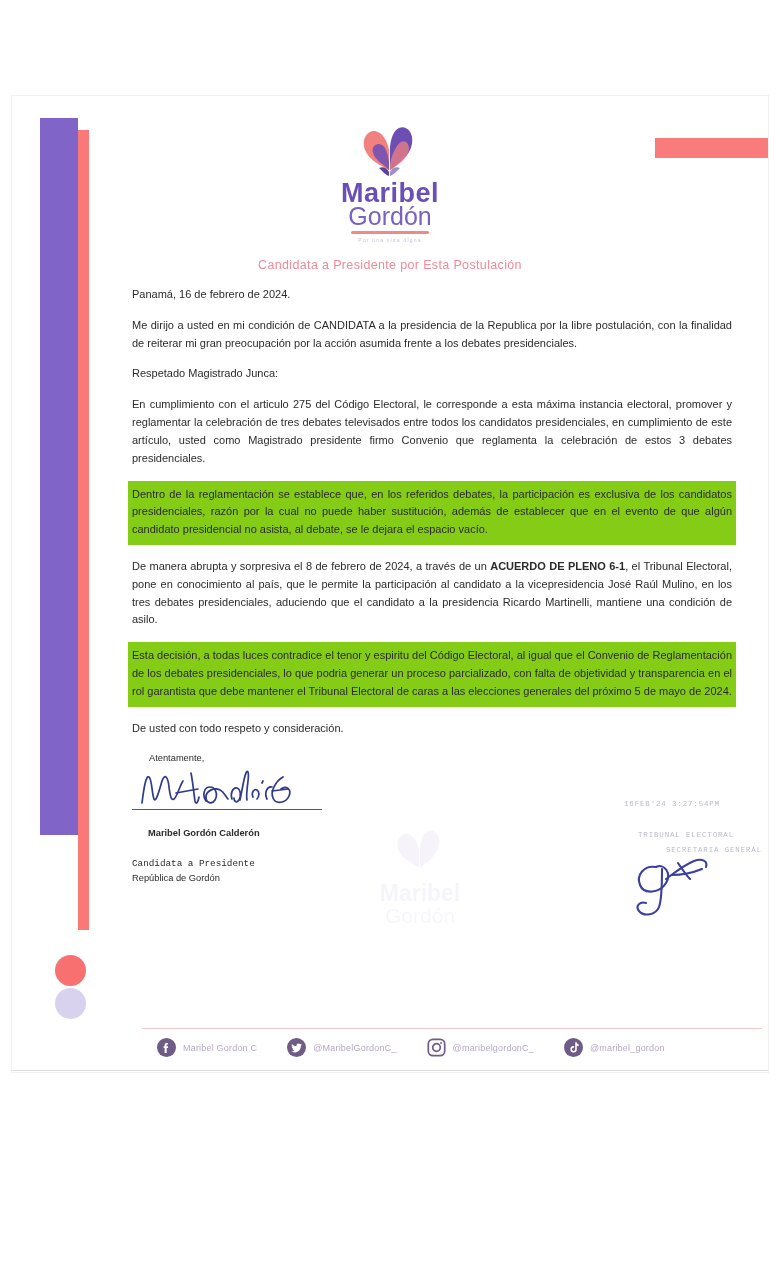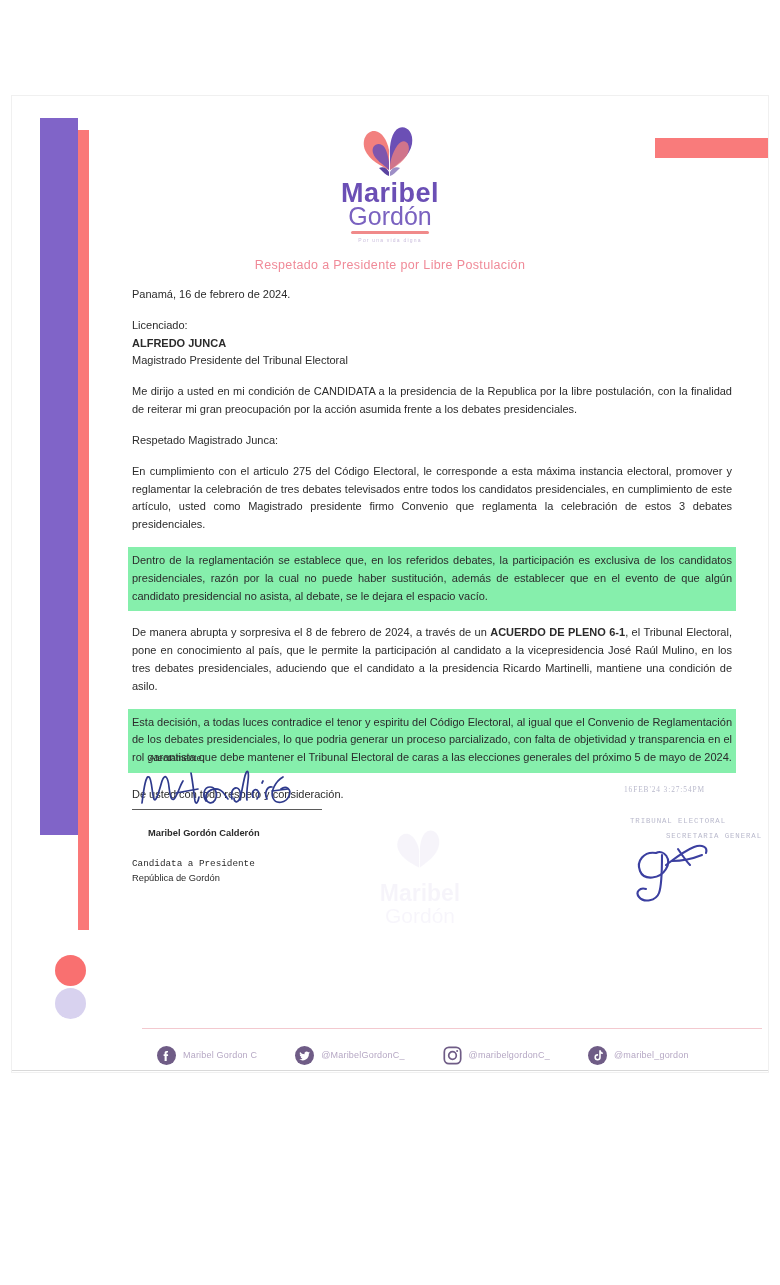--- a/index.html
+++ b/index.html
@@ -79,21 +79,21 @@
 
   
   #letter-body{
     position:absolute;left:120px;top:190px;width:600px;
     font-size:11px;color:#2b2b2b;line-height:1.62;
   }
   .p{ margin:0 0 13px 0; text-align:justify;}
   .p.nojust{text-align:left;}
   .bold{font-weight:bold;}
   .hl{
-    background:#86efac;
+    background:#84cc16;
     padding:5px 4px 6px 4px;
     margin:4px -4px 13px -4px;
     text-align:justify;
   }
   .addr-line{margin:0;}
   .addr-block{margin:0 0 13px 0;}
 
   
   #signature-block{
     position:absolute;left:120px;top:655px;width:330px;
@@ -108,41 +108,41 @@
   .sig-role{margin:0;font-family:Liberation Mono, monospace;}
   .sig-country{margin:0;}
 
   
   #stamp-block{
     position:absolute;left:610px;top:688px;width:140px;
     font-family:"Liberation Mono", monospace;
     color:#b9b9cc;font-size:7.4px;letter-spacing:0.9px;
     line-height:1.2;
   }
-  .stamp-date{margin:2px 0 22px 2px;font-family:Liberation Serif, serif;}
-  .stamp-l1{margin:0 0 6px 8px;}
+  .stamp-date{margin:16px 0 22px 2px;}
+  .stamp-l1{margin:0 0 6px 16px;}
   .stamp-l2{margin:0 0 0 6px;text-align:right;}
   .stamp-sig-wrap{position:relative;height:70px;margin-left:4px;margin-top:-6px;}
 
   
   #watermark{
     position:absolute;left:348px;top:728px;width:120px;height:105px;
     opacity:.055;text-align:center;pointer-events:none;
   }
   #watermark .wm-first{font-size:23px;font-weight:bold;color:#6b4fb5;line-height:1;}
   #watermark .wm-second{font-size:21px;color:#7a62c0;line-height:1;}
 
   
   #footer-divider{
     position:absolute;left:130px;top:932px;width:620px;height:1px;
     background:#f3c9cf;
   }
   #social-bar{
     position:absolute;left:145px;top:942px;width:600px;height:34px;
-    display:flex;align-items:center;gap:8px;
+    display:flex;align-items:flex-start;gap:0;
   }
   .social-item{display:flex;align-items:center;margin-right:30px;}
   .social-icon{
     width:19px;height:19px;margin-right:7px;flex:0 0 auto;
     display:flex;align-items:center;justify-content:center;
   }
   .social-handle{
     font-size:9px;color:#b6a8c4;letter-spacing:0.2px;white-space:nowrap;
   }
 </style>
@@ -163,32 +163,27 @@
       <path d="M36 50 C30 44 22 40 20 33 C18 26 24 22 29 25 C33 27 35 35 36 42 Z" fill="#6b4fb5" opacity=".85"></path>
       <path d="M37 50 C45 44 57 36 59 24 C61 12 53 5 46 8 C39 11 36 24 37 36 Z" fill="#6b4fb5"></path>
       <path d="M37 50 C44 46 52 40 55 33 C58 25 53 19 48 22 C43 25 38 36 37 45 Z" fill="#f2807e" opacity=".75"></path>
       <path d="M36 52 C34 48 30 46 26 48 C30 52 33 55 36 56 Z" fill="#5b43a0"></path>
       <path d="M37 52 C39 48 43 46 47 48 C43 52 40 55 37 56 Z" fill="#5b43a0" opacity=".6"></path>
     </svg>
     <div class="brand-first">Maribel</div>
     <div class="brand-second">Gordón</div>
     <div class="brand-underline"></div>
     <div class="brand-tagline">Por una vida digna</div>
-    <div class="brand-subtitle">Respetado a Presidente por Libre Postulación</div>
+    <div class="brand-subtitle">Candidata a Presidente por Esta Postulación</div>
   </div>
 
   <div id="letter-body">
 
     <p class="p nojust">Panamá, 16 de febrero de 2024.</p>
 
-    <div class="addr-block">
-      <p class="addr-line">Licenciado:</p>
-      <p class="addr-line bold">ALFREDO JUNCA</p>
-      <p class="addr-line">Magistrado Presidente del Tribunal Electoral</p>
-    </div>
 
     <p class="p">Me dirijo a usted en mi condición de CANDIDATA a la presidencia de la Republica por la libre postulación, con la finalidad de reiterar mi gran preocupación por la acción asumida frente a los debates presidenciales.</p>
 
     <p class="p nojust">Respetado Magistrado Junca:</p>
 
     <p class="p">En cumplimiento con el articulo 275 del Código Electoral, le corresponde a esta máxima instancia electoral, promover y reglamentar la celebración de tres debates televisados entre todos los candidatos presidenciales, en cumplimiento de este artículo, usted como Magistrado presidente firmo Convenio que reglamenta la celebración de estos 3 debates presidenciales.</p>
 
     <div class="hl">Dentro de la reglamentación se establece que, en los referidos debates, la participación es exclusiva de los candidatos presidenciales, razón por la cual no puede haber sustitución, además de establecer que en el evento de que algún candidato presidencial no asista, al debate, se le dejara el espacio vacío.</div>
 
     <p class="p"><span>De manera abrupta y sorpresiva el 8 de febrero de 2024, a través de un </span><span class="bold">ACUERDO DE PLENO 6-1</span><span>, el Tribunal Electoral, pone en conocimiento al país, que le permite la participación al candidato a la vicepresidencia José Raúl Mulino, en los tres debates presidenciales, aduciendo que el candidato a la presidencia Ricardo Martinelli, mantiene una condición de asilo.</span></p>

